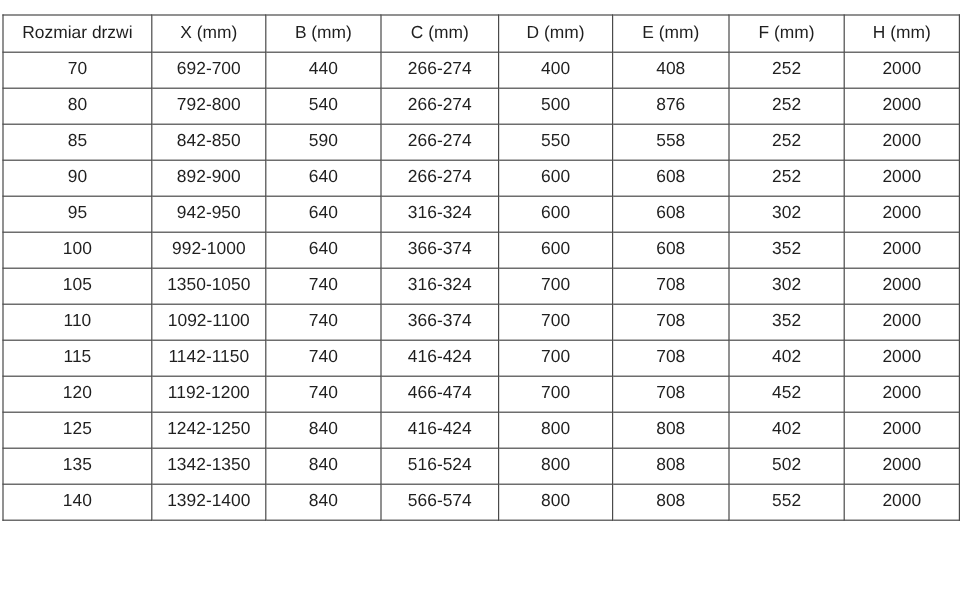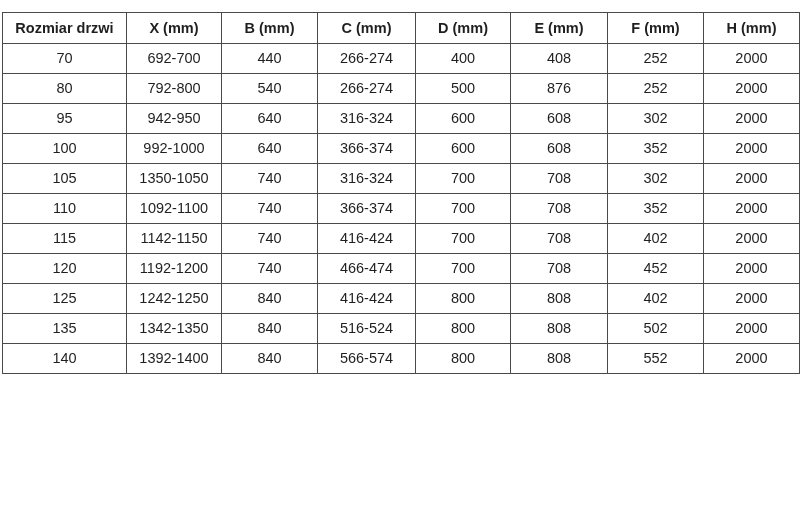--- a/index.html
+++ b/index.html
@@ -38,21 +38,21 @@
     text-align: center;
     vertical-align: middle;
     height: 30px;
     padding: 0 2px;
     font-size: 14.5px;
     line-height: 1;
     white-space: nowrap;
     overflow: hidden;
   }
   table.size-table th {
-    font-weight: bold;
+    font-weight: normal;
     height: 31px;
     text-align: center;
   }
 </style>
 </head>
 <body>
 
 <div class="page">
   <table class="size-table">
     <colgroup>
@@ -92,20 +92,40 @@
           <td>80</td>
           <td>792-800</td>
           <td>540</td>
           <td>266-274</td>
           <td>500</td>
           <td>876</td>
           <td>252</td>
           <td>2000</td>
         </tr>
         <tr>
+          <td>85</td>
+          <td>842-850</td>
+          <td>590</td>
+          <td>266-274</td>
+          <td>550</td>
+          <td>558</td>
+          <td>252</td>
+          <td>2000</td>
+        </tr>
+        <tr>
+          <td>90</td>
+          <td>892-900</td>
+          <td>640</td>
+          <td>266-274</td>
+          <td>600</td>
+          <td>608</td>
+          <td>252</td>
+          <td>2000</td>
+        </tr>
+        <tr>
           <td>95</td>
           <td>942-950</td>
           <td>640</td>
           <td>316-324</td>
           <td>600</td>
           <td>608</td>
           <td>302</td>
           <td>2000</td>
         </tr>
         <tr>

